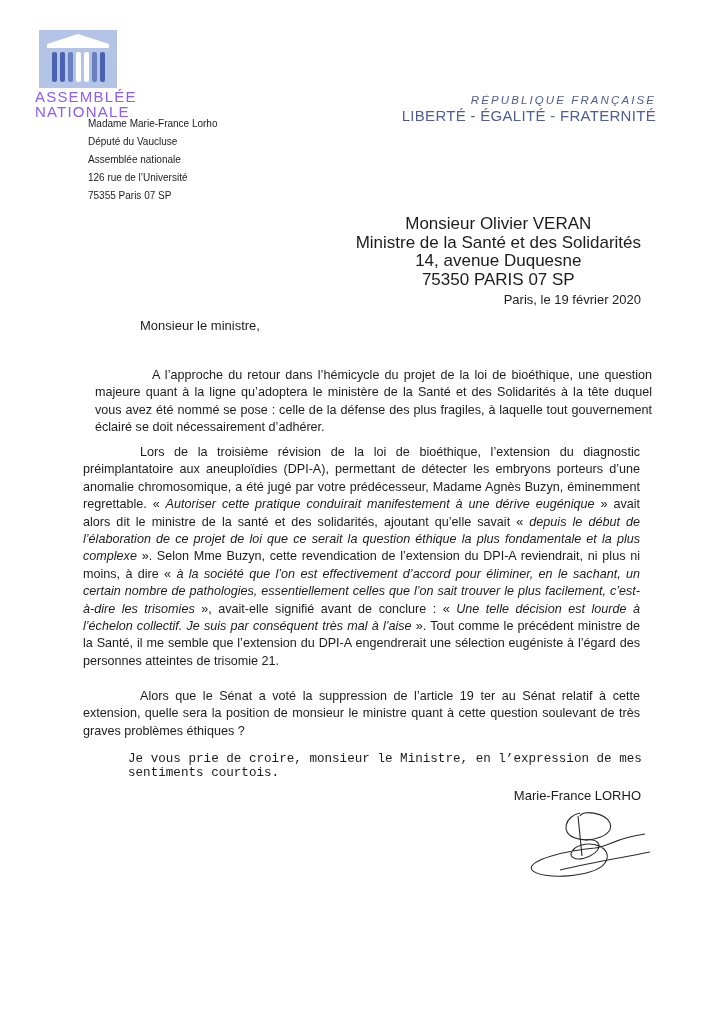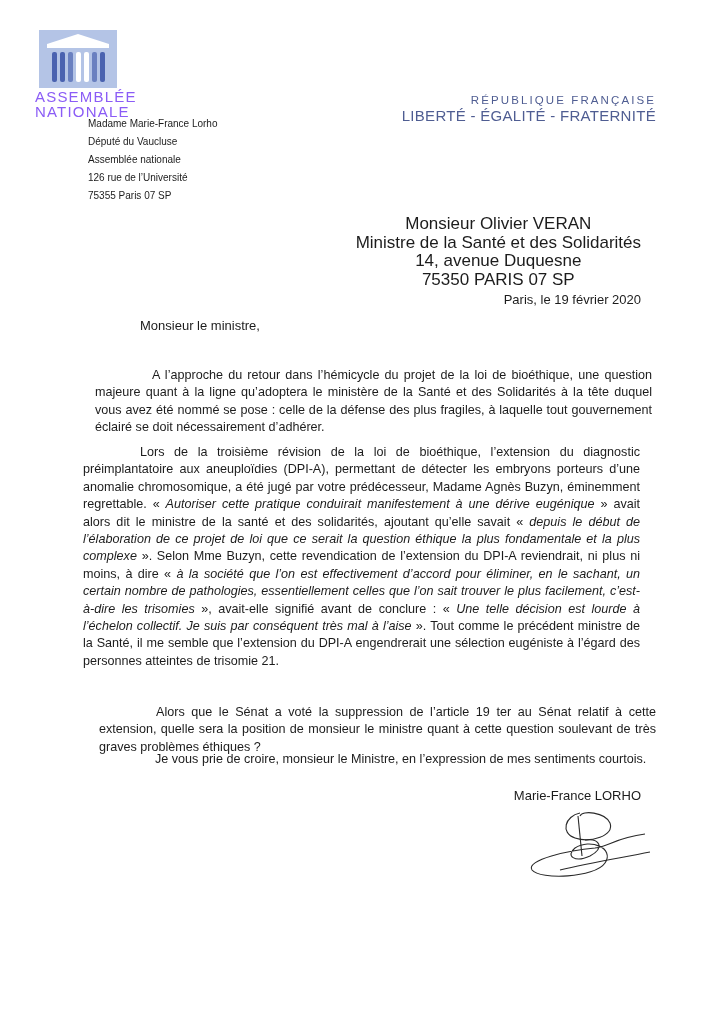--- a/index.html
+++ b/index.html
@@ -14,42 +14,42 @@
   .logo svg { display: block; }
   .logo-text {
     position: absolute; left: 35px; top: 89px; width: 90px;
     color: #8b5cf6; font-size: 15px; line-height: 15px; letter-spacing: 1.2px;
     text-align: center;
   }
   .rf {
     position: absolute; right: 68px; top: 92px; text-align: right;
     color: #4f5d92;
   }
-  .rf .l1 { font-size: 11.5px; letter-spacing: 2.1px; line-height: 16px; }
+  .rf .l1 { font-size: 11.5px; letter-spacing: 2.1px; line-height: 16px; font-style: italic; }
   .rf .l2 { font-size: 15px; letter-spacing: 0.3px; line-height: 15px; }
   .sender {
     position: absolute; left: 88px; top: 115px; font-size: 10px; line-height: 18px;
   }
   .recipient {
     position: absolute; right: 83px; top: 215px; text-align: center;
     font-size: 17px; line-height: 18.5px;
   }
   .date {
     position: absolute; right: 83px; top: 292px; font-size: 13px;
   }
   .body-text {
     position: absolute; left: 83px; width: 557px; font-size: 12.6px; line-height: 17.4px;
     text-align: justify;
   }
   .greeting { position: absolute; left: 140px; top: 318px; font-size: 13px; }
   .indent { text-indent: 57px; }
   .p1 { top: 355px; }
   .p2 { top: 444px; }
   .p3 { top: 688px; }
-  .closing { position: absolute; left: 155px; top: 752px; font-size: 12.6px; }
+  .closing { position: absolute; left: 128px; top: 752px; font-size: 12.6px; font-family: Liberation Mono, monospace; }
   .signname { position: absolute; right: 83px; top: 788px; font-size: 13px; padding-left: 16px; }
   .signature { position: absolute; left: 520px; top: 808px; }
   i { font-style: italic; }
 </style>
 </head>
 <body>
 
 <div class="logo">
   <svg width="78" height="58" viewBox="0 0 78 58">
     <polygon points="8,14 39,4 70,14" fill="#ffffff"></polygon>
@@ -89,21 +89,21 @@
 </div>
 
 <div class="date">Paris, le 19 février 2020</div>
 
 <div class="greeting">Monsieur le ministre,</div>
 
 <p class="body-text indent p1" style="margin:12px">A l’approche du retour dans l’hémicycle du projet de la loi de bioéthique, une question majeure quant à la ligne qu’adoptera le ministère de la Santé et des Solidarités à la tête duquel vous avez été nommé se pose : celle de la défense des plus fragiles, à laquelle tout gouvernement éclairé se doit nécessairement d’adhérer.</p>
 
 <p class="body-text indent p2" style="margin:0"><span>Lors de la troisième révision de la loi de bioéthique, l’extension du diagnostic préimplantatoire aux aneuploïdies (DPI-A), permettant de détecter les embryons porteurs d’une anomalie chromosomique, a été jugé par votre prédécesseur, Madame Agnès Buzyn, éminemment regrettable. « </span><i>Autoriser cette pratique conduirait manifestement à une dérive eugénique</i><span> » avait alors dit le ministre de la santé et des solidarités, ajoutant qu’elle savait « </span><i>depuis le début de l’élaboration de ce projet de loi que ce serait la question éthique la plus fondamentale et la plus complexe</i><span> ». Selon Mme Buzyn, cette revendication de l’extension du DPI-A reviendrait, ni plus ni moins, à dire « </span><i>à la société que l’on est effectivement d’accord pour éliminer, en le sachant, un certain nombre de pathologies, essentiellement celles que l’on sait trouver le plus facilement, c’est-à-dire les trisomies</i><span> », avait-elle signifié avant de conclure : « </span><i>Une telle décision est lourde à l’échelon collectif. Je suis par conséquent très mal à l’aise</i><span> ». Tout comme le précédent ministre de la Santé, il me semble que l’extension du DPI-A engendrerait une sélection eugéniste à l’égard des personnes atteintes de trisomie 21.</span></p>
 
-<p class="body-text indent p3" style="margin:16px">Alors que le Sénat a voté la suppression de l’article 19 ter au Sénat relatif à cette extension, quelle sera la position de monsieur le ministre quant à cette question soulevant de très graves problèmes éthiques ?</p>
+<p class="body-text indent p3" style="margin:0">Alors que le Sénat a voté la suppression de l’article 19 ter au Sénat relatif à cette extension, quelle sera la position de monsieur le ministre quant à cette question soulevant de très graves problèmes éthiques ?</p>
 
 <div class="closing">Je vous prie de croire, monsieur le Ministre, en l’expression de mes sentiments courtois.</div>
 
 <div class="signname">Marie-France LORHO</div>
 
 <div class="signature">
   <svg width="140" height="80" viewBox="0 0 140 80" fill="none" stroke="#2a2a2a" stroke-width="1.1">
     <path d="M60,5 C45,8 40,25 55,30 C70,35 95,28 90,15 C85,4 62,2 60,8"></path>
     <path d="M58,8 L62,48"></path>
     <path d="M65,32 C80,30 85,40 70,48 C55,55 45,48 55,40 C70,30 95,40 85,55 C75,70 20,72 12,62 C5,52 50,42 75,40 C90,38 95,30 125,26"></path>

